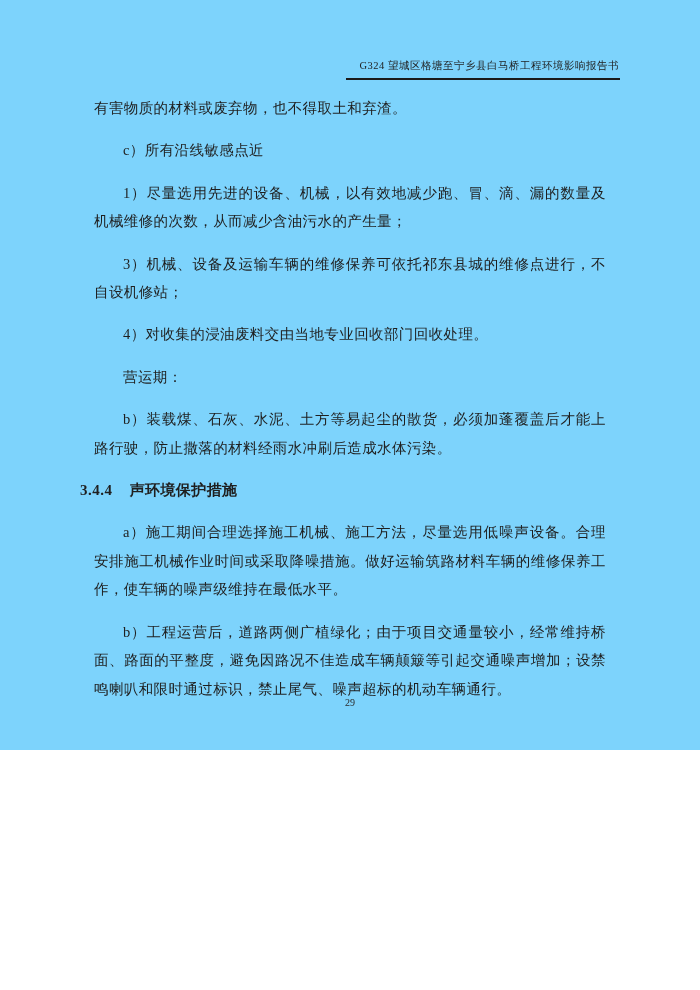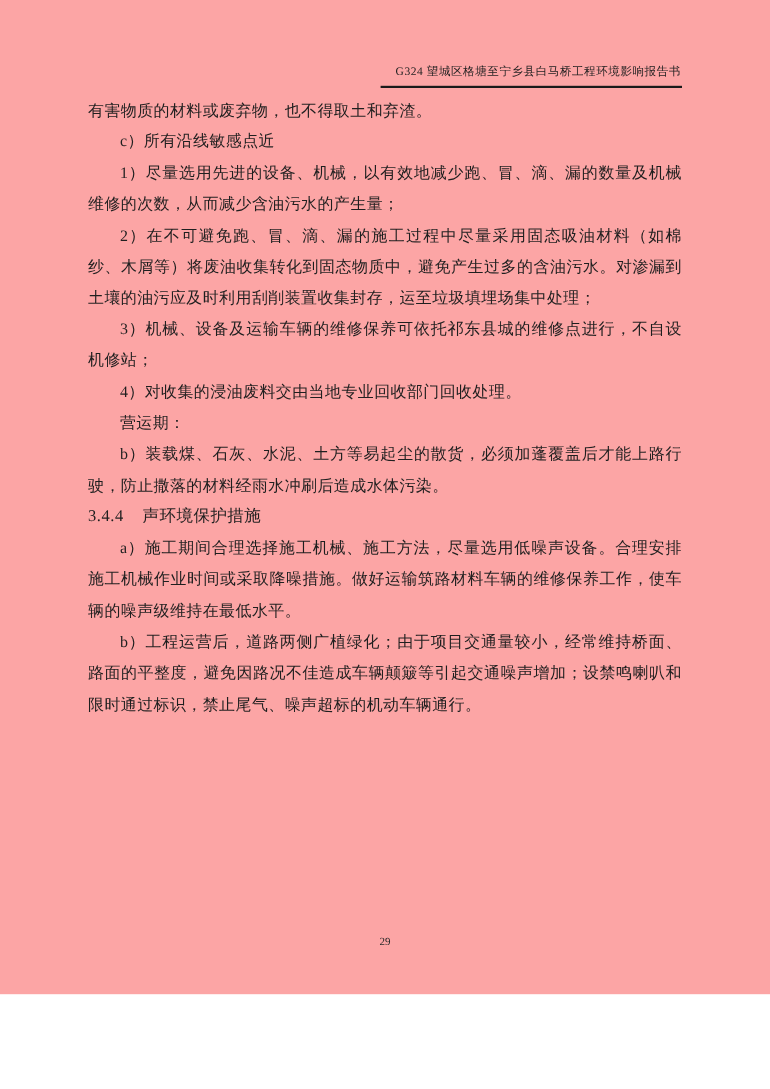--- a/index.html
+++ b/index.html
@@ -3,24 +3,24 @@
 <meta charset="utf-8">
 <style>
   html, body {
     margin: 0;
     padding: 0;
     background: #ffffff;
   }
   .page {
     position: relative;
     width: 700px;
-    height: 904px;
+    height: 750px;
     box-sizing: border-box;
     padding: 0 80px;
-    background: #fca5a5;
+    background: #7dd3fc;
     color: #1f1f1f;
     font-family: "Liberation Serif", "DejaVu Serif", serif;
     overflow: hidden;
   }
   .page-header {
     padding-top: 57px;
     text-align: right;
     line-height: 14px;
   }
   .header-title {
@@ -32,29 +32,29 @@
     white-space: nowrap;
   }
   .page-body {
     margin-top: 7px;
     font-size: 14.5px;
     line-height: 28.4px;
     letter-spacing: 0.4px;
     text-align: justify;
   }
   .para {
-    margin: 0;
+    margin: 14px;
   }
   .para.indent {
     text-indent: 2em;
   }
   .section-heading {
     margin: 0;
     font-size: 15px;
-    font-weight: normal;
+    font-weight: bold;
     line-height: 28.4px;
     letter-spacing: 0.4px;
   }
   .heading-number {
     margin-right: 13px;
     letter-spacing: 0.5px;
   }
   .page-footer {
     position: absolute;
     left: 0;
@@ -73,21 +73,20 @@
 <div class="page">
 
   <header class="page-header">
     <span class="header-title">G324 望城区格塘至宁乡县白马桥工程环境影响报告书</span>
   </header>
 
   <main class="page-body">
     <p class="para">有害物质的材料或废弃物，也不得取土和弃渣。</p>
     <p class="para indent">c）所有沿线敏感点近</p>
     <p class="para indent">1）尽量选用先进的设备、机械，以有效地减少跑、冒、滴、漏的数量及机械维修的次数，从而减少含油污水的产生量；</p>
-    <p class="para indent">2）在不可避免跑、冒、滴、漏的施工过程中尽量采用固态吸油材料（如棉纱、木屑等）将废油收集转化到固态物质中，避免产生过多的含油污水。对渗漏到土壤的油污应及时利用刮削装置收集封存，运至垃圾填埋场集中处理；</p>
     <p class="para indent">3）机械、设备及运输车辆的维修保养可依托祁东县城的维修点进行，不自设机修站；</p>
     <p class="para indent">4）对收集的浸油废料交由当地专业回收部门回收处理。</p>
     <p class="para indent">营运期：</p>
     <p class="para indent">b）装载煤、石灰、水泥、土方等易起尘的散货，必须加蓬覆盖后才能上路行驶，防止撒落的材料经雨水冲刷后造成水体污染。</p>
 
     <h3 class="section-heading">
       <span class="heading-number">3.4.4</span>
       <span class="heading-title">声环境保护措施</span>
     </h3>
 

